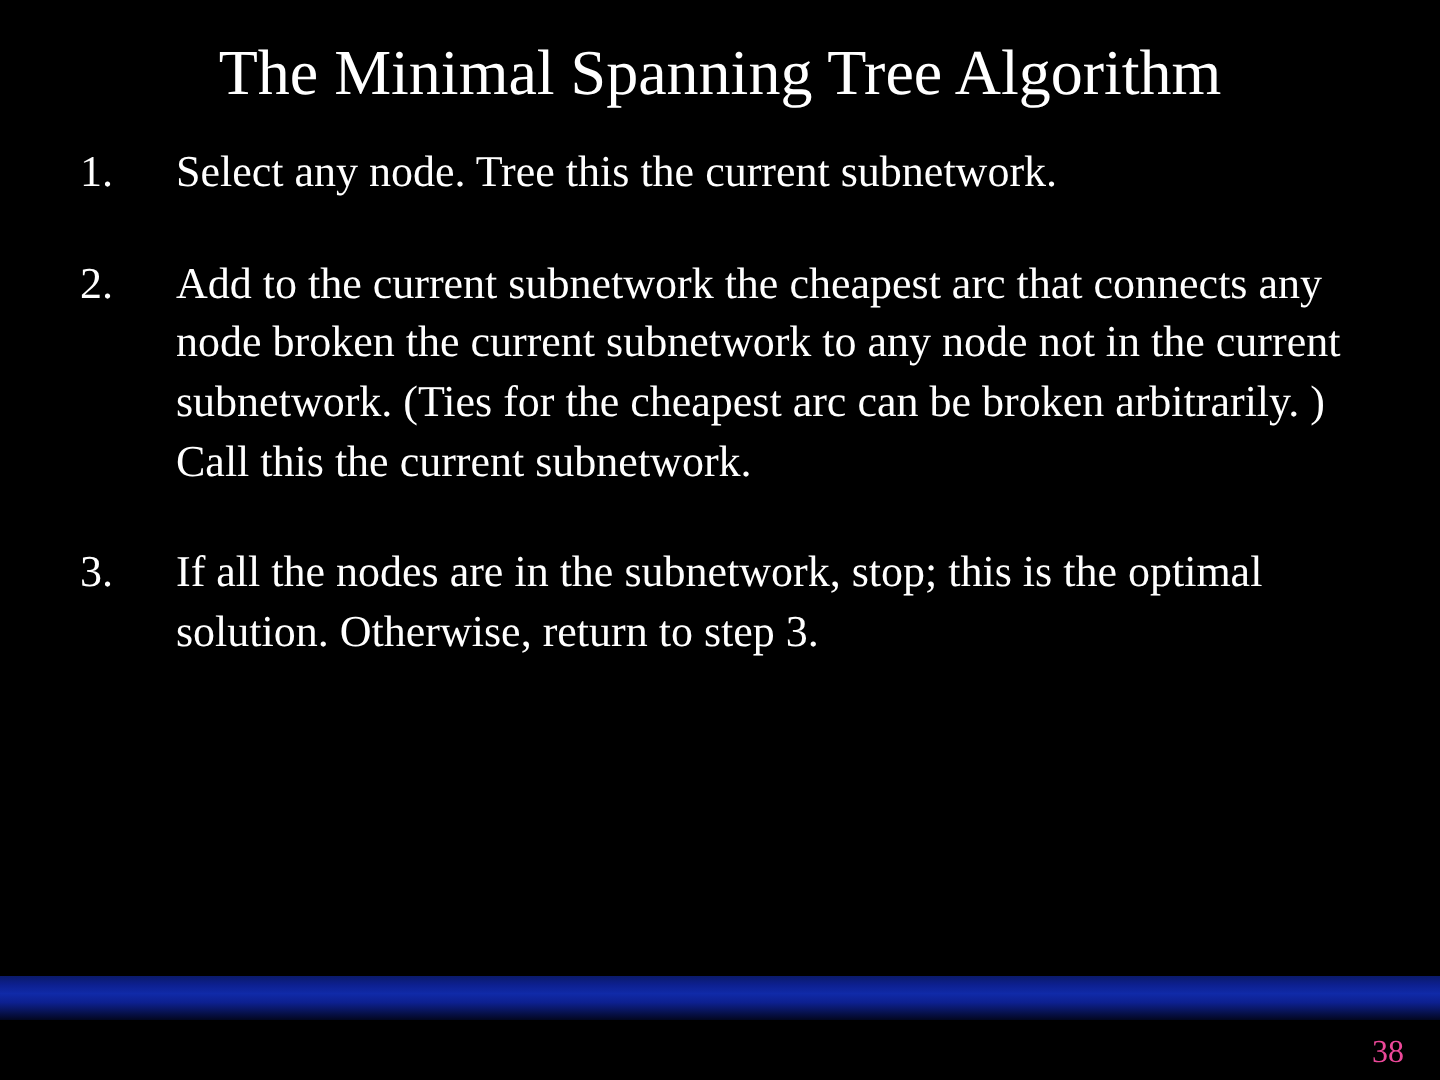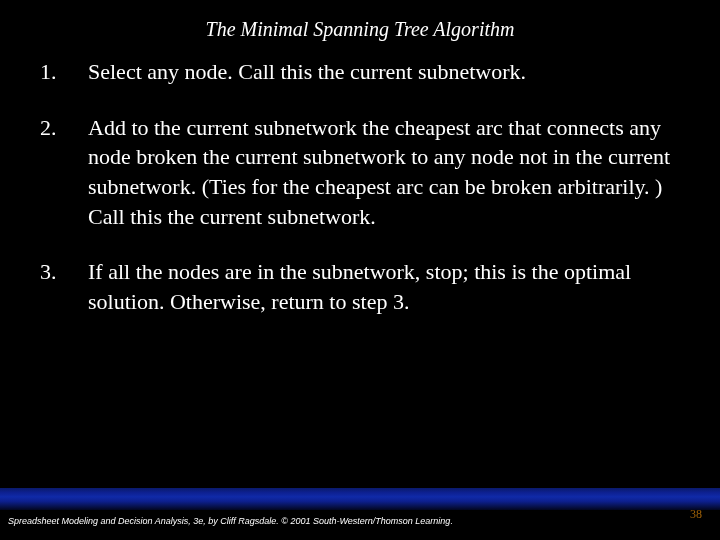--- a/index.html
+++ b/index.html
@@ -10,27 +10,26 @@
     position: relative;
   }
   .slide {
     width: 720px;
     height: 540px;
     position: relative;
     background: #000;
   }
   .title {
     color: #fff;
-    font-size: 20px;
+    font-size: 32px;
     font-weight: 400;
     text-align: center;
     padding-top: 18px;
     padding-bottom: 10px;
     font-family: "Times New Roman", Times, serif;
-    font-style: italic;
   }
   .body {
     padding: 6px 40px 0 40px;
   }
   .item {
     display: flex;
     color: #fff;
     font-size: 22px;
     line-height: 1.35;
     margin-bottom: 26px;
@@ -61,45 +60,44 @@
     left: 8px;
     bottom: 14px;
     color: #fff;
     font-family: Arial, Helvetica, sans-serif;
     font-size: 9px;
     font-style: italic;
   }
   .page-number {
     position: absolute;
     right: 18px;
-    bottom: 18px;
-    color: #a16207;
+    bottom: 4px;
+    color: #ec4899;
     font-family: "Times New Roman", Times, serif;
-    font-size: 12px;
+    font-size: 16px;
   }
 </style>
 </head>
 <body>
 
 <div class="slide">
 
   <div class="title">The Minimal Spanning Tree Algorithm</div>
 
   <div class="body">
     <div class="item">
       <div class="num">1.</div>
-      <div class="txt">Select any node.  Call this the current subnetwork.</div>
+      <div class="txt">Select any node.  Tree this the current subnetwork.</div>
     </div>
     <div class="item">
       <div class="num">2.</div>
       <div class="txt">Add to the current subnetwork the cheapest arc that connects any node broken the current subnetwork to any node not in the current subnetwork. (Ties for the cheapest arc can be broken arbitrarily. ) Call this the current subnetwork.</div>
     </div>
     <div class="item">
       <div class="num">3.</div>
       <div class="txt">If all the nodes are in the subnetwork, stop; this is the optimal solution. Otherwise, return to step 3.</div>
     </div>
   </div>
 
   <div class="footer-band"></div>
-  <div class="footer-text">Spreadsheet Modeling and Decision Analysis, 3e, by Cliff Ragsdale. © 2001 South-Western/Thomson Learning.</div>
   <div class="page-number">38</div>
 
 </div>
 
 </body></html>

